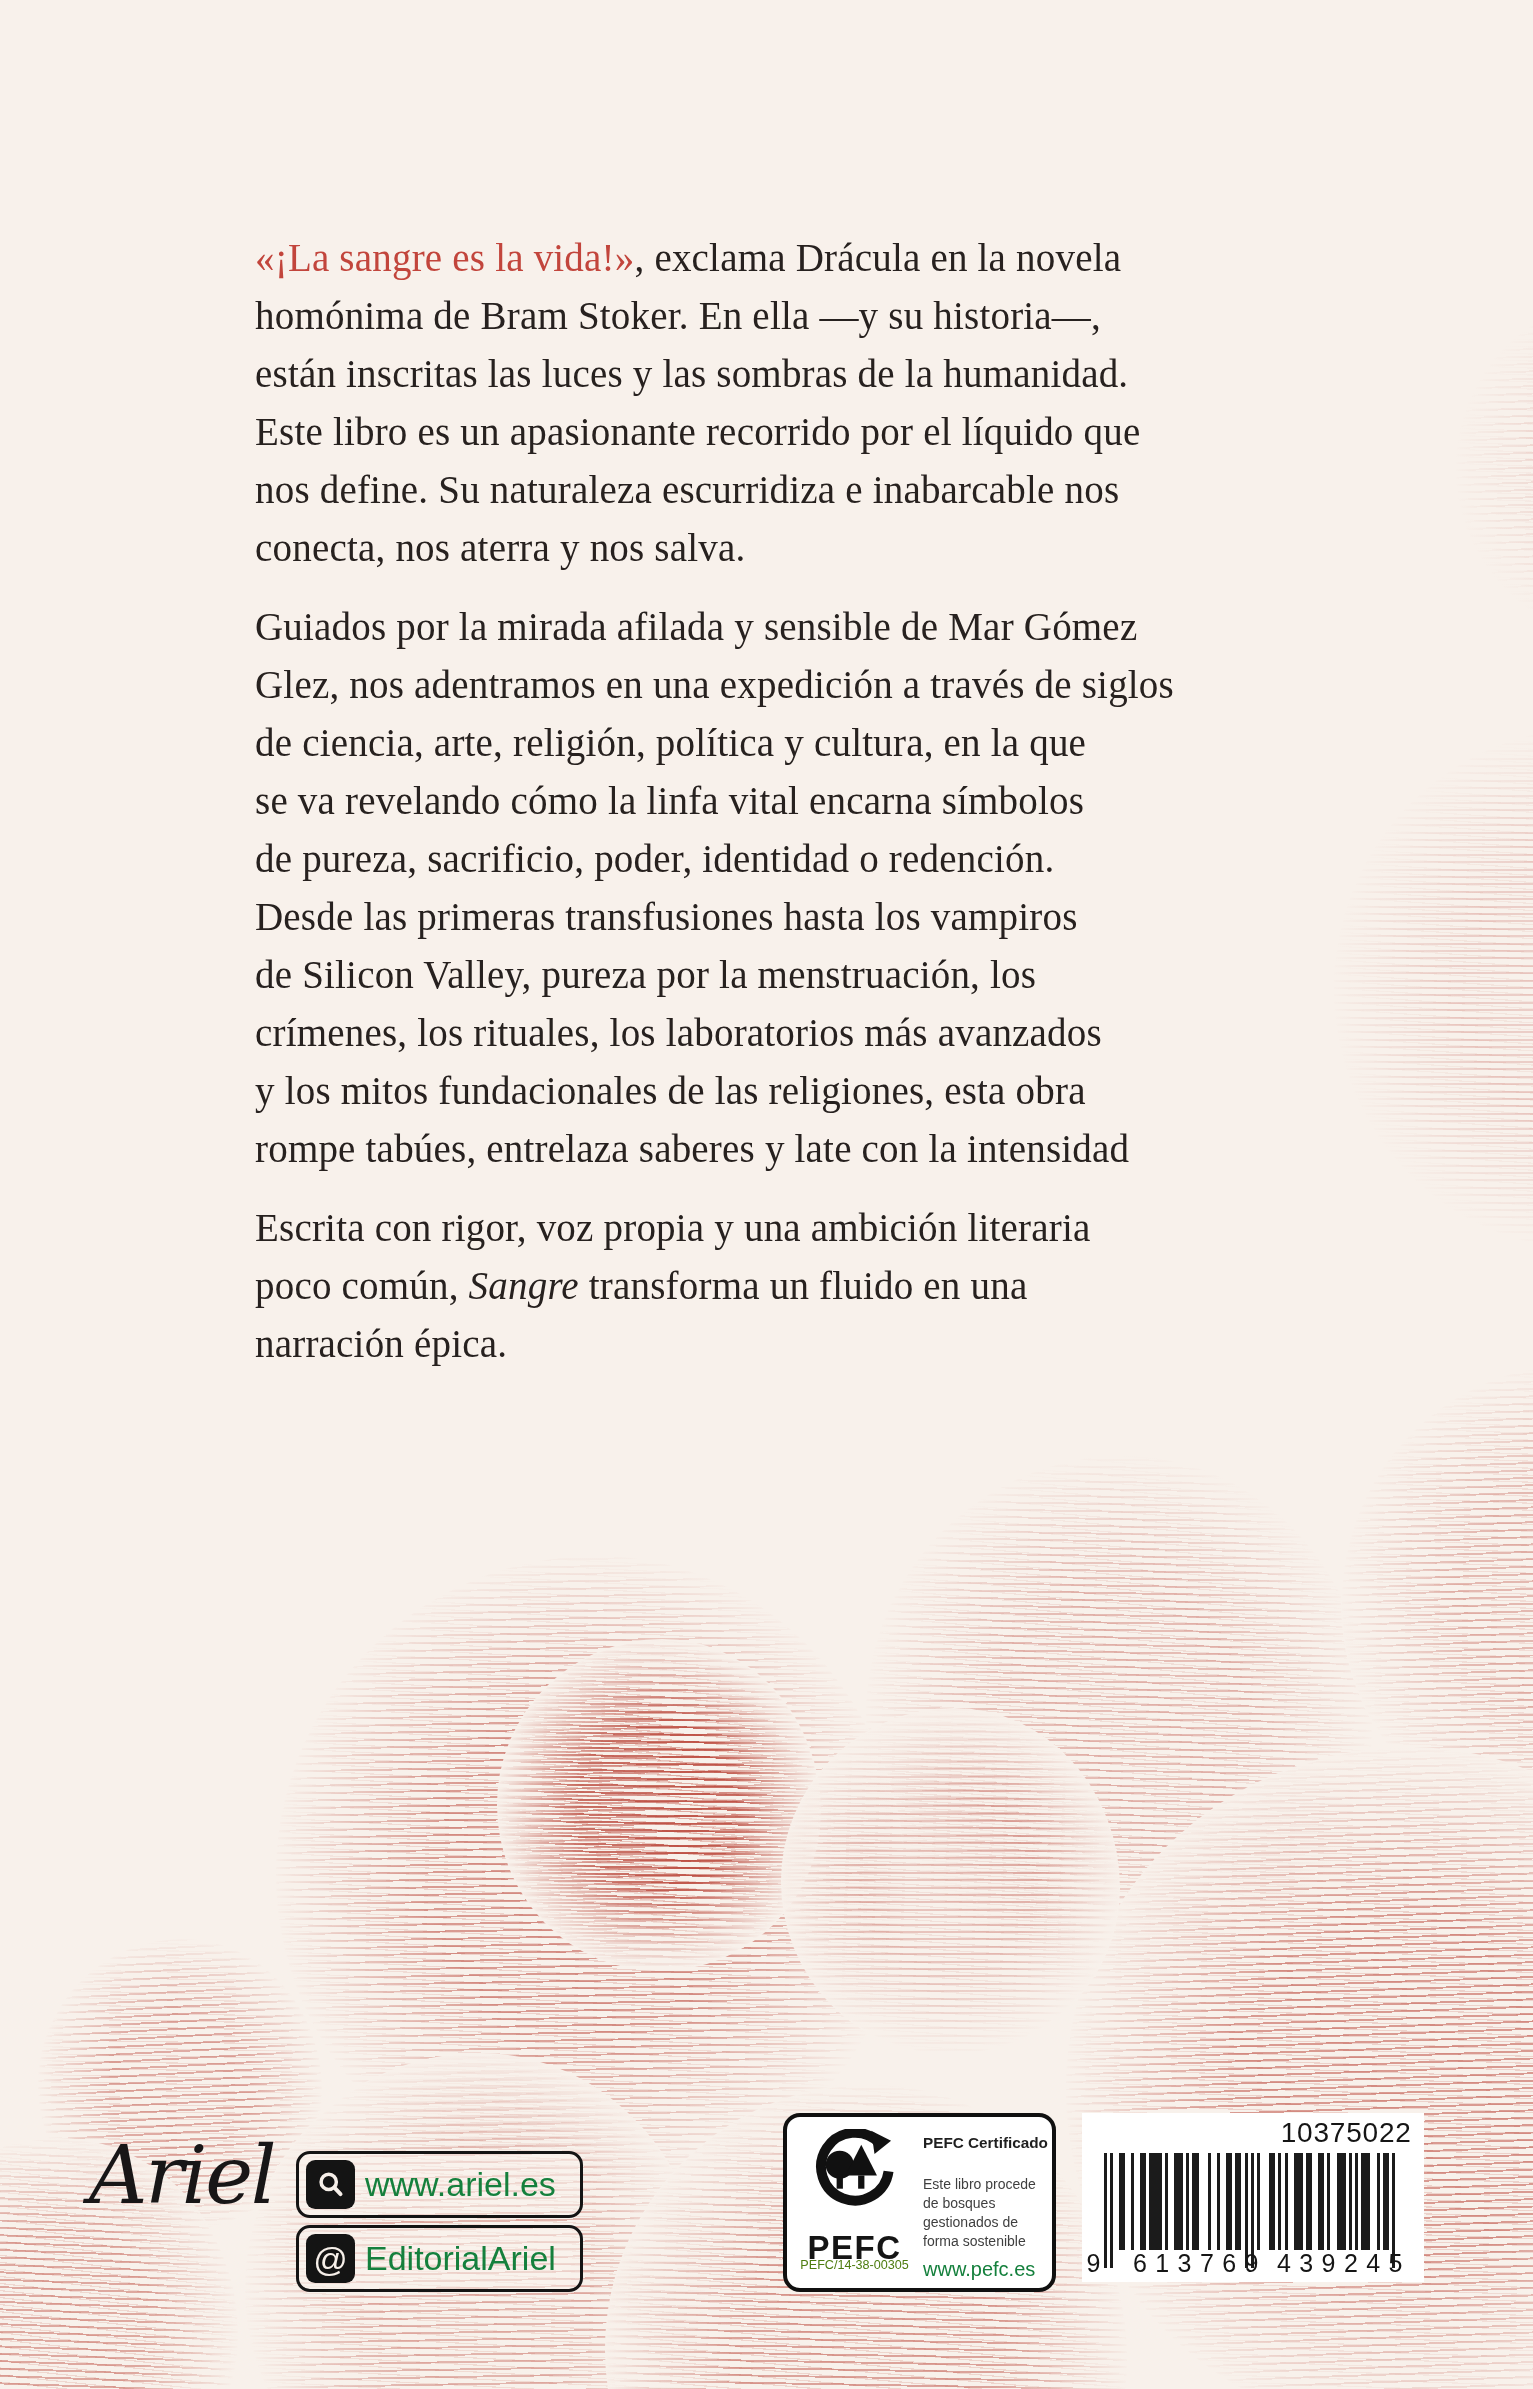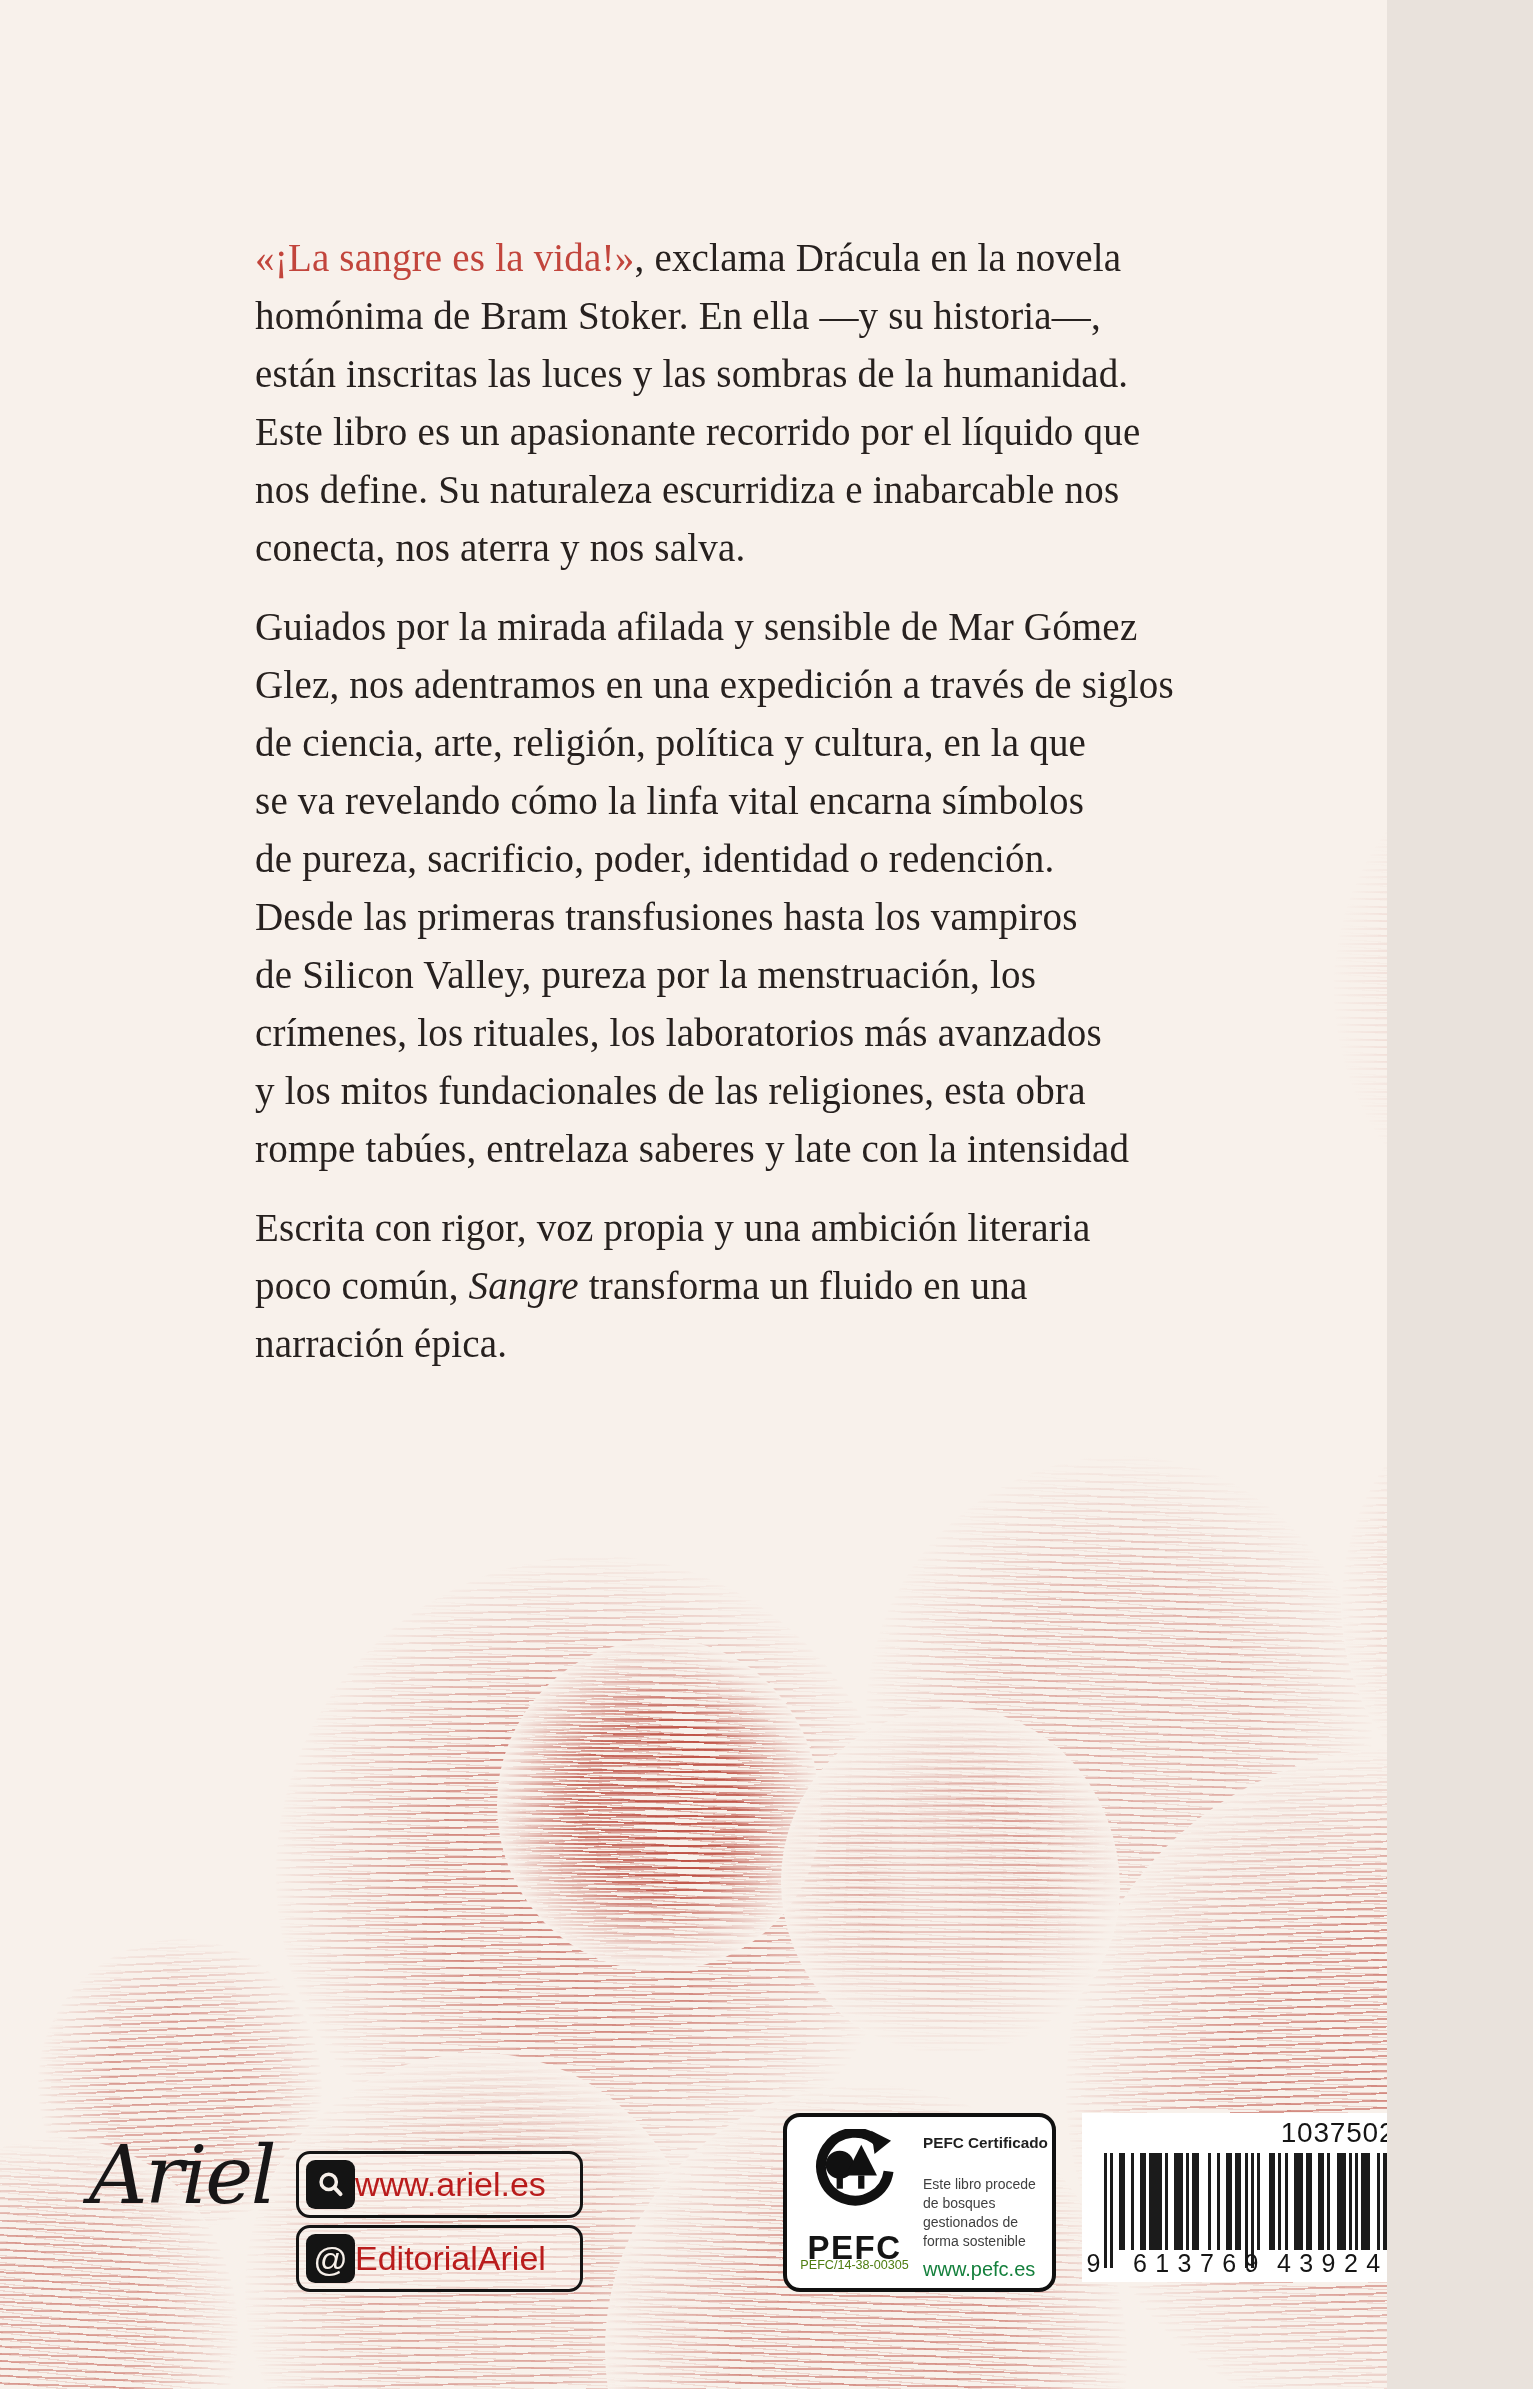--- a/index.html
+++ b/index.html
@@ -1,17 +1,17 @@
 <!DOCTYPE html>
 <html style="font-size:12.3px"><head>
 <meta charset="utf-8">
 <style>
   html,body{margin:0;padding:0;background:#e9e2dc;}
   #page{
-    position:relative;width:1387px;height:2389px;overflow:hidden;
+    position:relative;width:1533px;height:2389px;overflow:hidden;
     background:#f8f1eb;
     font-family:"Liberation Serif",serif;color:#27211f;
   }
 
   
   .blob{
     position:absolute;border-radius:51% 49% 50% 50% / 50% 52% 48% 50%;
     background:
       repeating-linear-gradient(var(--ang,179deg),
         rgba(185,68,56,var(--a)) 0 1.9px, rgba(0,0,0,0) 1.9px 7.4px),
@@ -37,22 +37,22 @@
     font-family:"DejaVu Serif",serif;font-style:italic;font-size:81px;
     color:#181617;letter-spacing:-2.3px;}
   .badge{position:absolute;left:296px;width:287px;height:67px;box-sizing:border-box;
     border:3.8px solid #141414;border-radius:14px;background:rgba(249,243,237,.55);
     display:flex;align-items:center;padding-left:7px;}
   #badge-web{top:2151px;}
   #badge-social{top:2225px;}
   .badge .ic{width:49px;height:49px;flex:0 0 auto;background:#141414;border-radius:9.2px;
     display:flex;align-items:center;justify-content:center;color:#f6efe9;}
   .badge .ic span{font-family:"Liberation Sans",sans-serif;font-size:34px;line-height:1;}
-  .badge .lbl{font-family:"Liberation Sans",sans-serif;font-size:34px;color:#b91c1c;
-    white-space:nowrap;}
+  .badge .lbl{font-family:"Liberation Sans",sans-serif;font-size:34px;color:#15803d;
+    margin-left:10px;white-space:nowrap;}
 
   
   #pefc{position:absolute;left:783px;top:2113px;width:273px;height:179px;box-sizing:border-box;
     background:#fff;border:4.6px solid #101010;border-radius:17px;
     font-family:"Liberation Sans",sans-serif;color:#3a3a3a;}
   #pefc .logo{position:absolute;left:23px;top:12.3px;}
   #pefc .pefc-word{position:absolute;left:17px;top:98px;width:101px;text-align:center;
     font-size:33px;font-weight:bold;color:#151515;letter-spacing:1.5px;margin-top:14px;}
   #pefc .pefc-code{position:absolute;left:6.1px;top:141px;width:123px;text-align:center;
     font-size:12.6px;color:#4d7c0f;}

